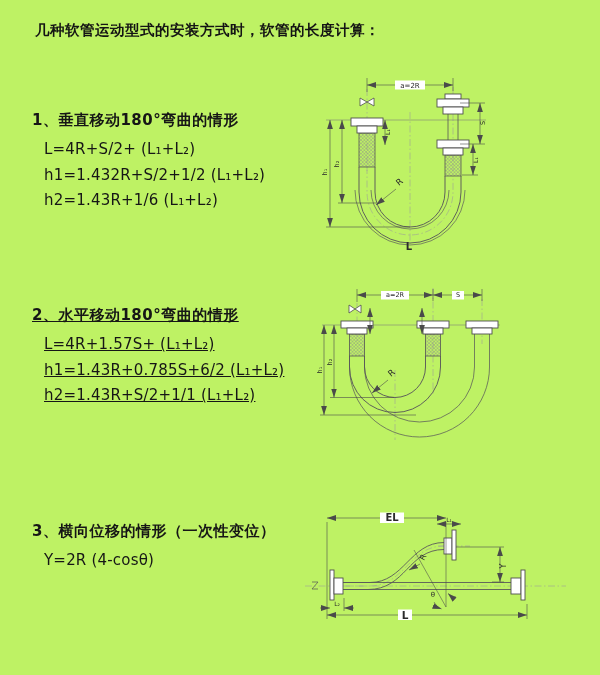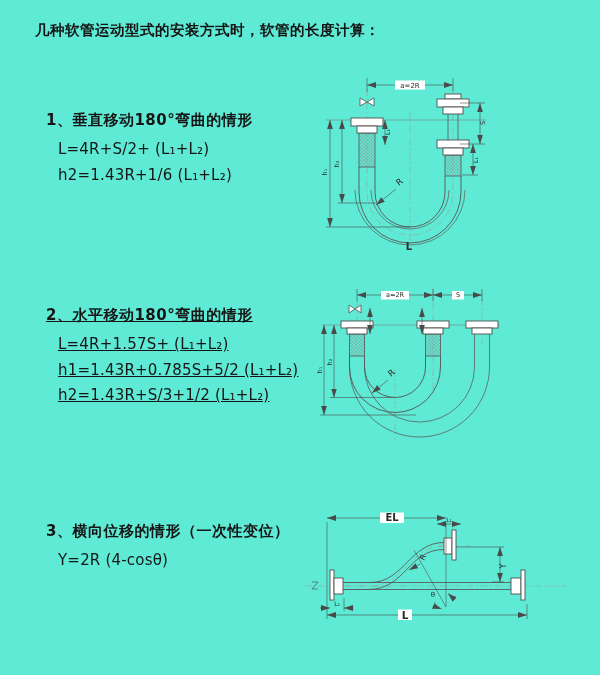--- a/index.html
+++ b/index.html
@@ -1,36 +1,37 @@
 <!DOCTYPE html>
 <html><head>
 <meta charset="utf-8">
 <style>
   html,body{margin:0;padding:0;background:#fff;}
-  .page{position:relative;width:600px;height:675px;background:#5eead4;overflow:hidden;
+  .page{position:relative;width:600px;height:675px;background:#bef264;overflow:hidden;
         font-family:"DejaVu Sans","Liberation Sans",sans-serif;color:#161616;}
   .title{position:absolute;left:35px;top:21px;font-size:14.5px;font-weight:bold;
          letter-spacing:.5px;color:#141414;}
-  .sec{position:absolute;left:46px;color:#161616;}
+  .sec{position:absolute;left:32px;color:#161616;}
   .sec .hd{font-size:15px;font-weight:bold;letter-spacing:.5px;line-height:20px;margin:0 0 7px 0;}
   .sec .formula{font-size:15px;line-height:25.5px;margin-left:12px;letter-spacing:.2px;
                 font-weight:500;white-space:nowrap;}
   .diag{position:absolute;}
   .diag text{fill:#2b2b2b;font-family:"DejaVu Sans","Liberation Sans",sans-serif;}
 </style>
 </head>
 <body>
 
 <div class="page">
 
   <div class="title">几种软管运动型式的安装方式时，软管的长度计算：</div>
 
   <div class="sec" style="top:110px;">
     <div class="hd">1、垂直移动180°弯曲的情形</div>
     <div class="formula">L=4R+S/2+ (L₁+L₂)</div>
+    <div class="formula">h1=1.432R+S/2+1/2 (L₁+L₂)</div>
     <div class="formula">h2=1.43R+1/6 (L₁+L₂)</div>
   </div>
 
   <svg class="diag" style="left:310px;top:72px;" width="235" height="190" viewBox="0 0 235 190">
     <defs>
       <pattern id="hp1" patternUnits="userSpaceOnUse" width="3.4" height="3.4">
         <path d="M0,3.4L3.4,0M0,0L3.4,3.4" stroke="#8a8a8a" stroke-width="0.45" fill="none"></path>
       </pattern>
       <marker id="ar1" viewBox="0 0 10 8" markerWidth="9" markerHeight="7.2" refX="10" refY="4" orient="auto-start-reverse" markerUnits="userSpaceOnUse">
         <path d="M10,4L0,0.8L0,7.2Z" fill="#4a4a4a"></path>
@@ -93,22 +94,22 @@
     <text x="174.5" y="51" text-anchor="middle" font-size="6.5" transform="rotate(-90 174.5 51)">S</text>
     <text x="167.5" y="88" text-anchor="middle" font-size="6" transform="rotate(-90 167.5 88)">L₁</text>
     <text x="79.5" y="60" text-anchor="middle" font-size="6" transform="rotate(-90 79.5 60)">L₁</text>
     <text x="89" y="114" font-size="8.5" transform="rotate(-40 89 114)">R</text>
     <text x="99" y="178" text-anchor="middle" font-size="10" font-weight="bold">L</text>
   </svg>
 
   <div class="sec" style="top:305px;text-decoration:underline;">
     <div class="hd">2、水平移动180°弯曲的情形</div>
     <div class="formula">L=4R+1.57S+ (L₁+L₂)</div>
-    <div class="formula">h1=1.43R+0.785S+5/2 (L₁+L₂)</div>
-    <div class="formula">h2=1.43R+S/3+1/2 (L₁+L₂)</div>
+    <div class="formula">h1=1.43R+0.785S+6/2 (L₁+L₂)</div>
+    <div class="formula">h2=1.43R+S/2+1/1 (L₁+L₂)</div>
   </div>
 
   <svg class="diag" style="left:310px;top:282px;" width="235" height="172" viewBox="0 0 235 172">
     <defs>
       <pattern id="hp2" patternUnits="userSpaceOnUse" width="3.4" height="3.4">
         <path d="M0,3.4L3.4,0M0,0L3.4,3.4" stroke="#8a8a8a" stroke-width="0.45" fill="none"></path>
       </pattern>
       <marker id="ar2" viewBox="0 0 10 8" markerWidth="9" markerHeight="7.2" refX="10" refY="4" orient="auto-start-reverse" markerUnits="userSpaceOnUse">
         <path d="M10,4L0,0.8L0,7.2Z" fill="#4a4a4a"></path>
       </marker>

